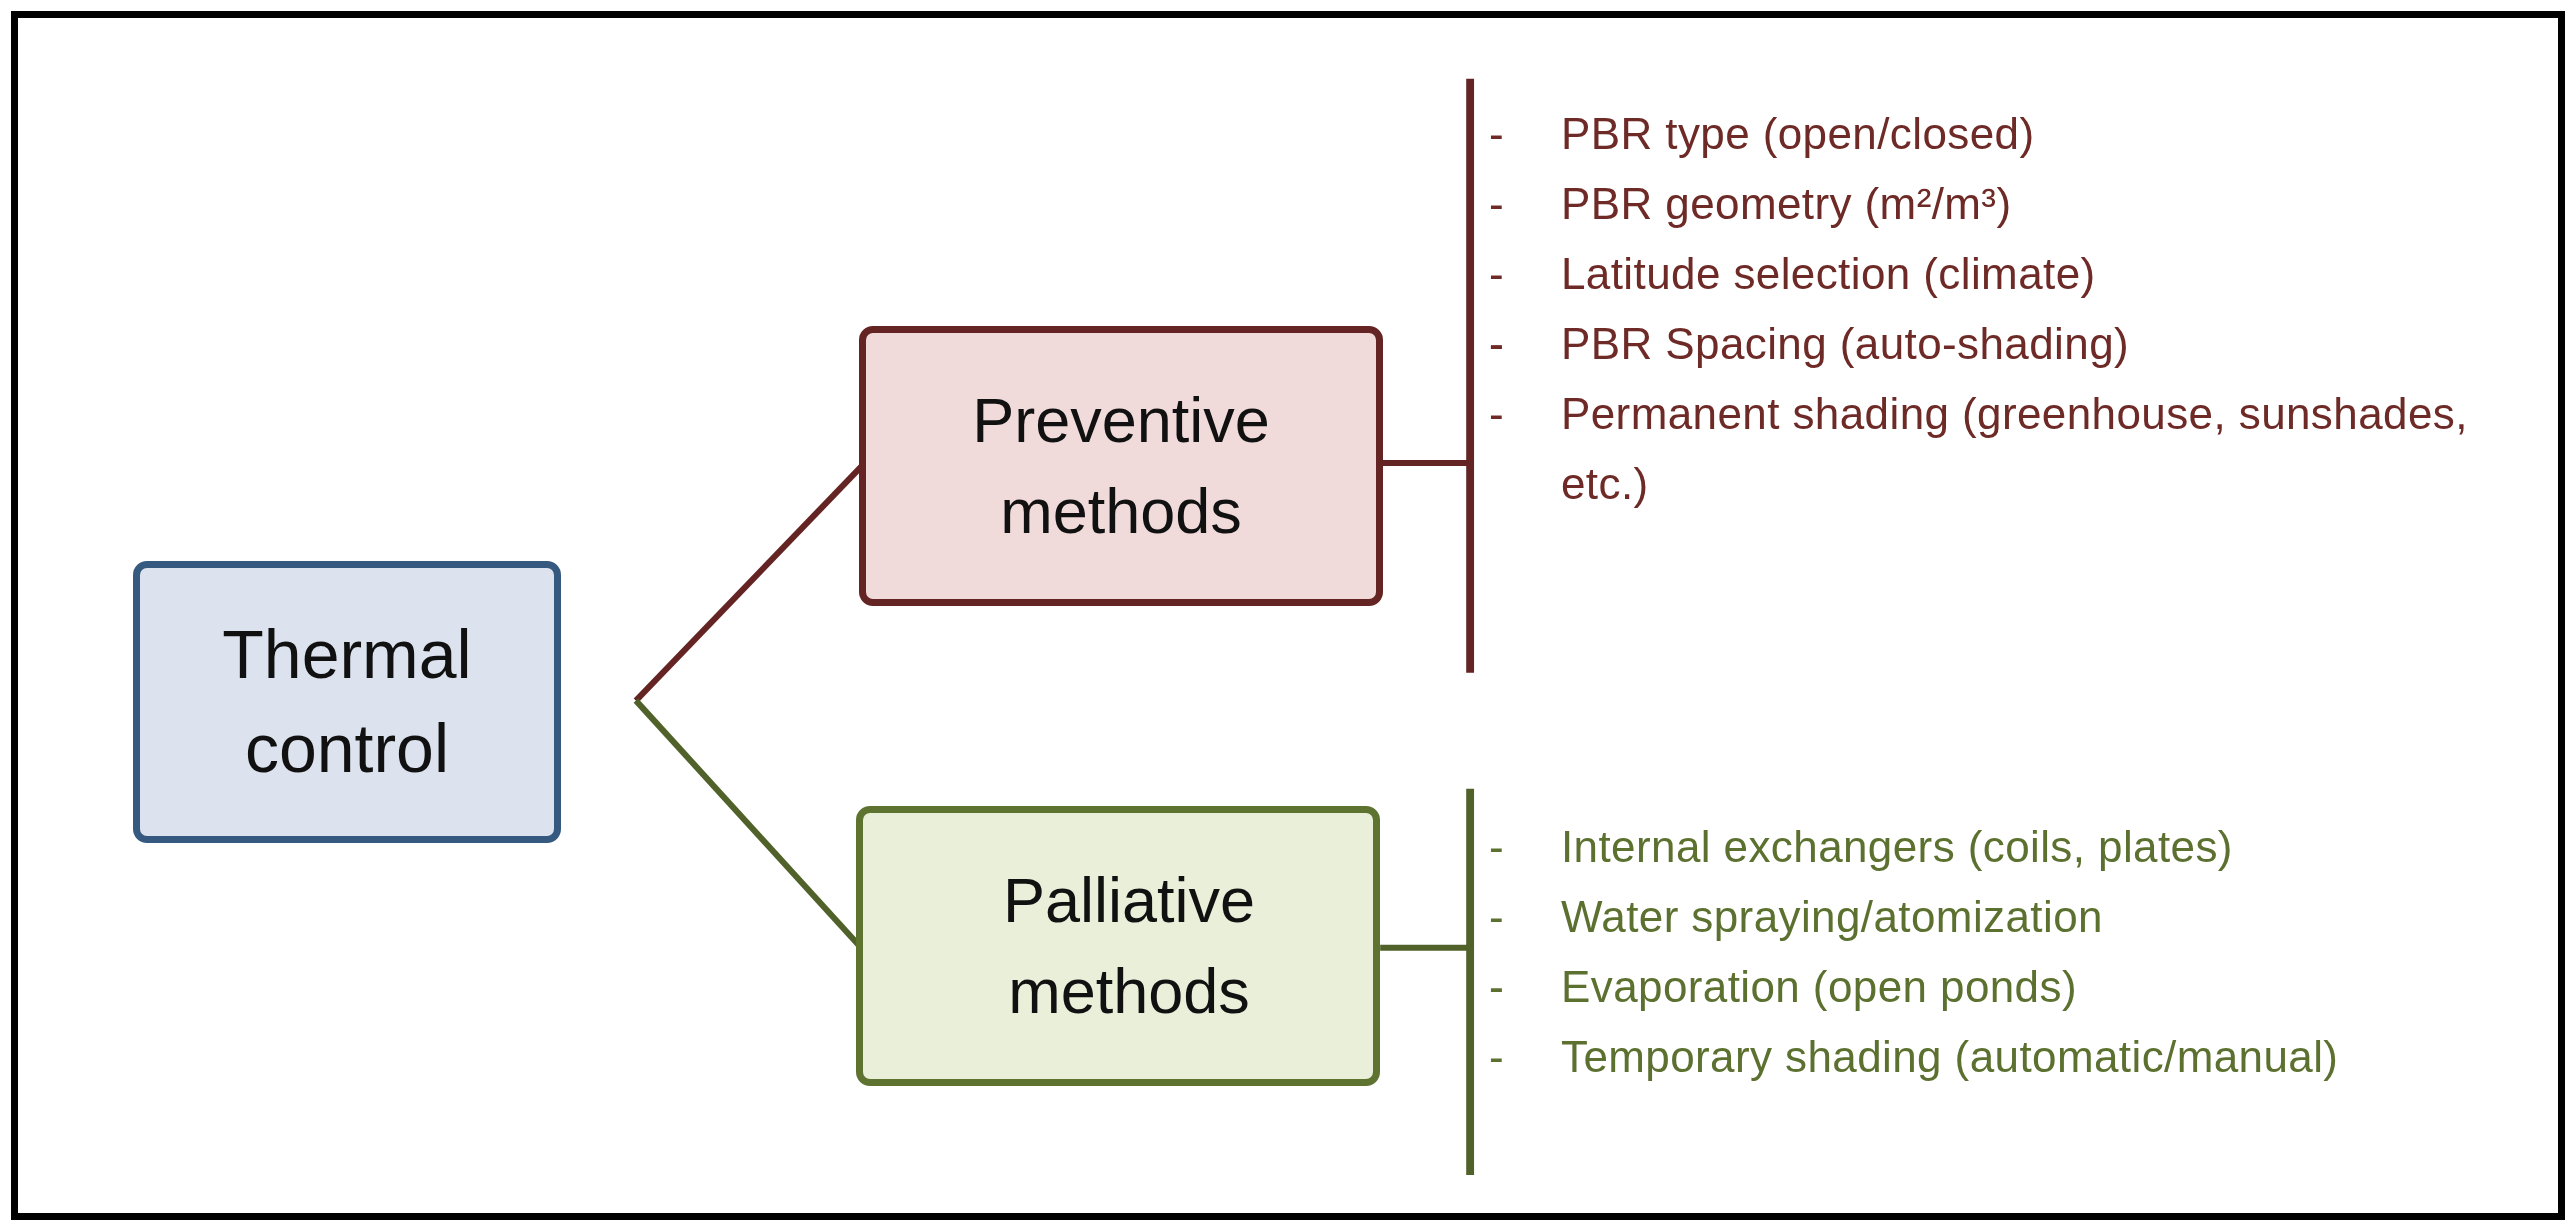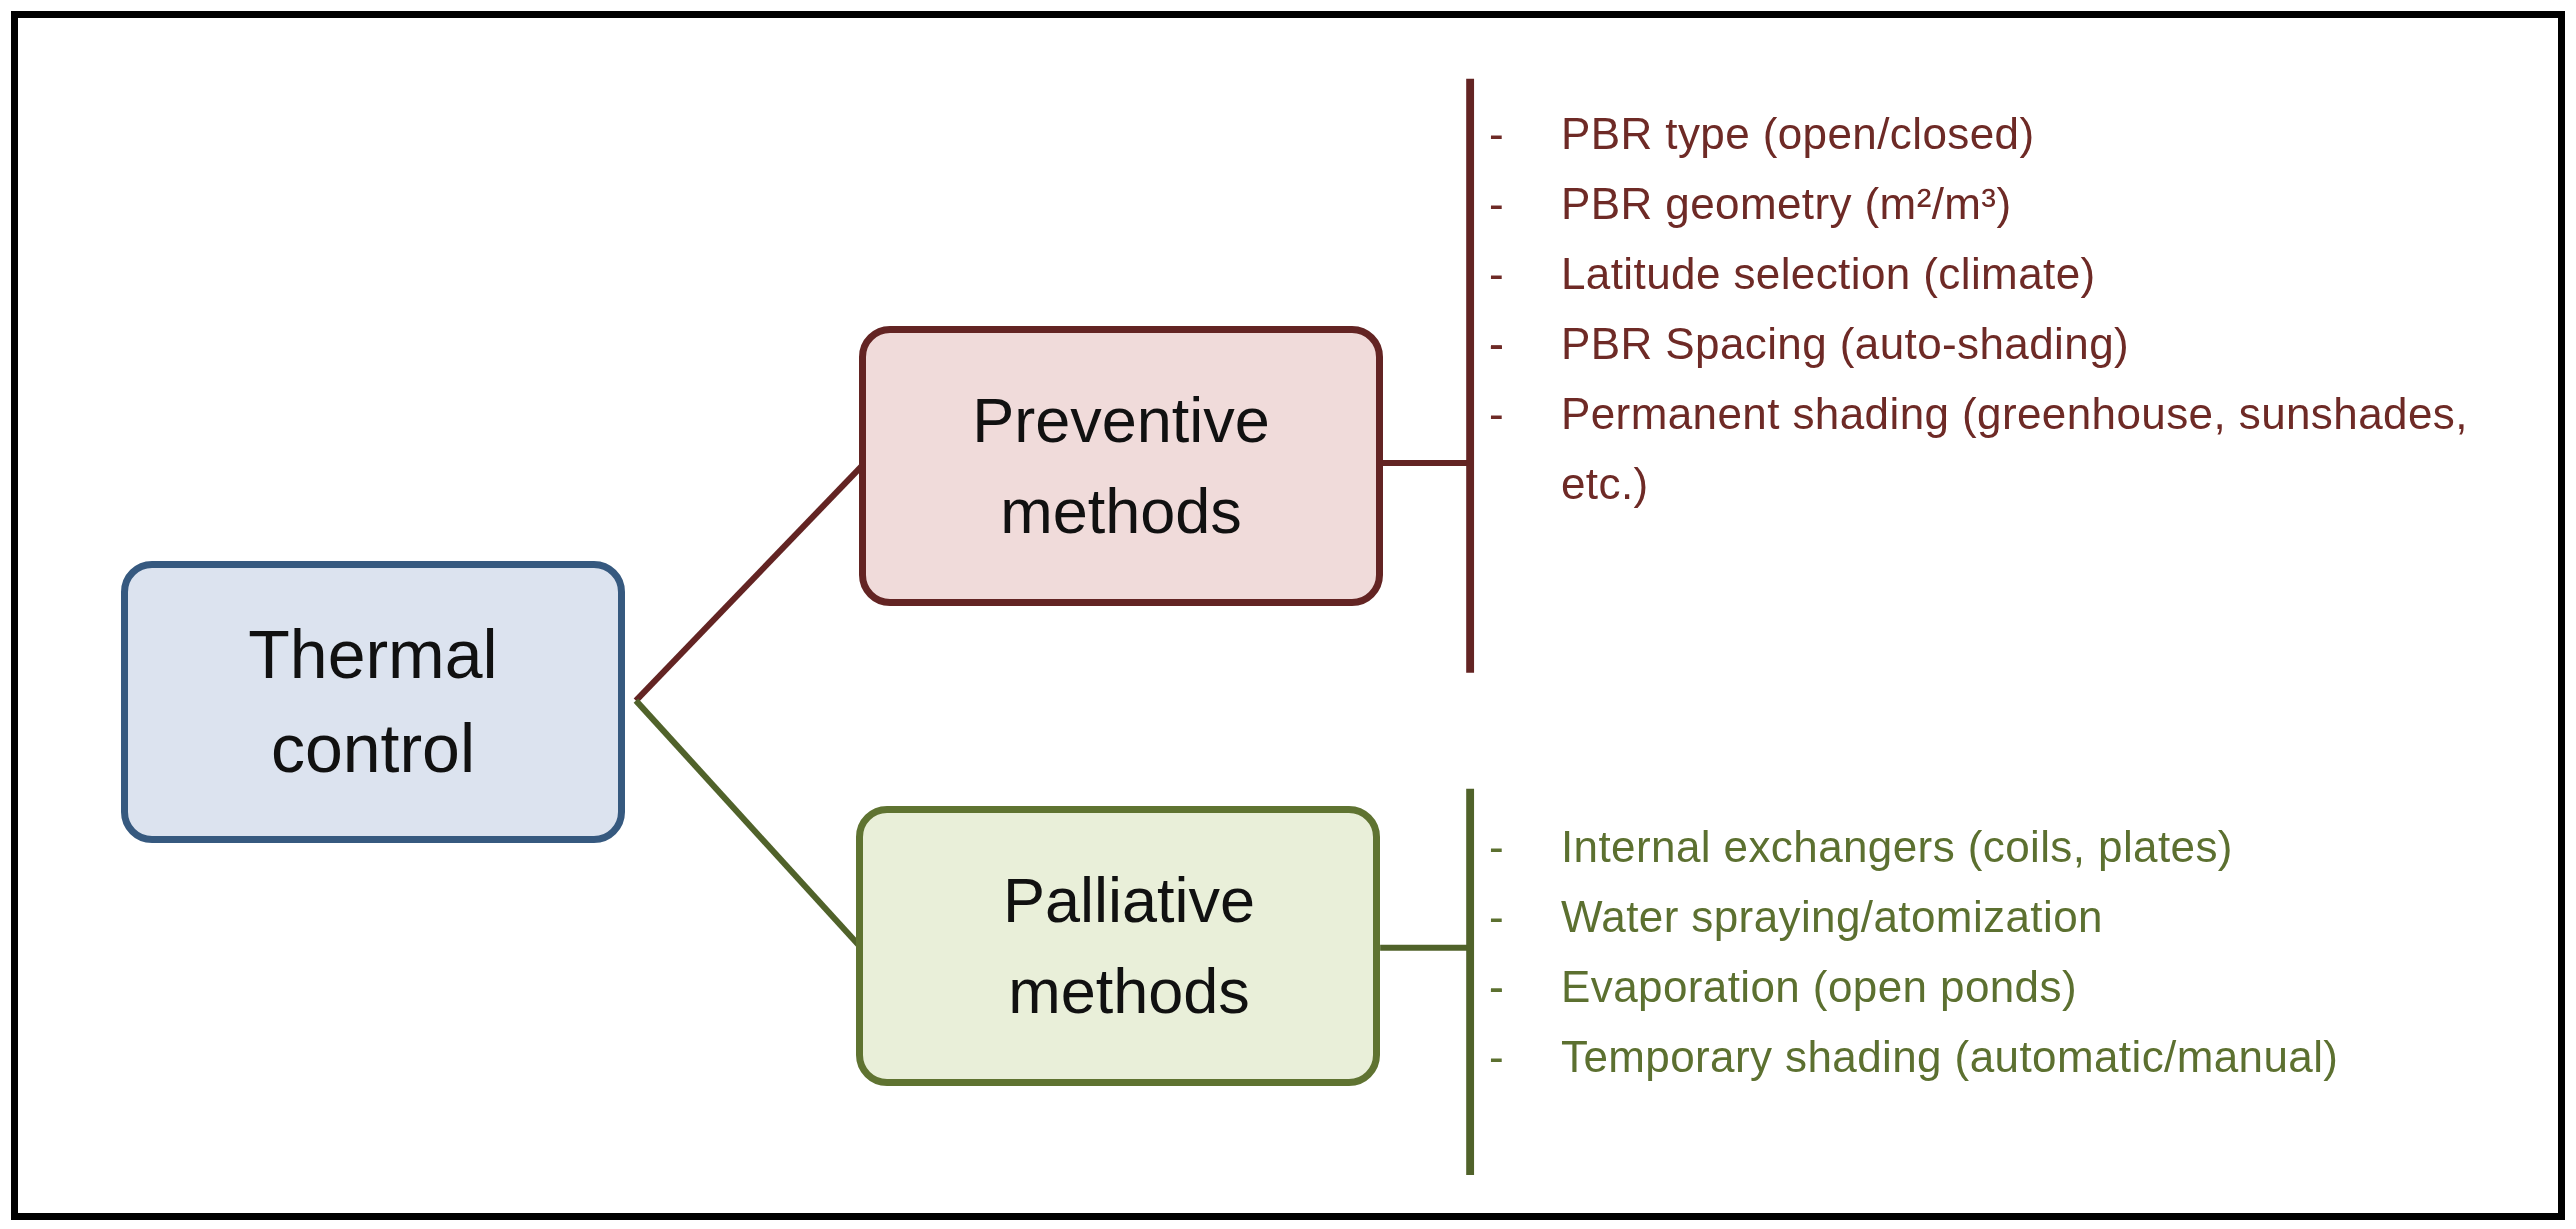--- a/index.html
+++ b/index.html
@@ -20,26 +20,26 @@
     width:2576px; height:1230px;
     pointer-events:none;
   }
   .stroke-red   { stroke:var(--c-connector-red,#632423); }
   .stroke-green { stroke:var(--c-connector-green,#50622A); }
   .node {
     position:absolute;
     box-sizing:border-box;
     display:flex; align-items:center; justify-content:center;
     text-align:center;
-    border-radius:31px;
+    border-radius:14px;
     border:7.9px solid #000;
     color:var(--c-node-text,#111);
   }
   .node-thermal {
-    left:121px; top:561px; width:504px; height:282px;
+    left:133px; top:561px; width:428px; height:282px;
     background:var(--c-root-fill,#DCE3EF);
     border-color:var(--c-root-border,#36597F);
     font-size:68px; line-height:1.38;
   }
   .node-preventive {
     left:859px; top:326px; width:524px; height:280px;
     background:var(--c-preventive-fill,#F0DBDA);
     border-color:var(--c-preventive-border,#632423);
     font-size:63px; line-height:1.45;
   }

